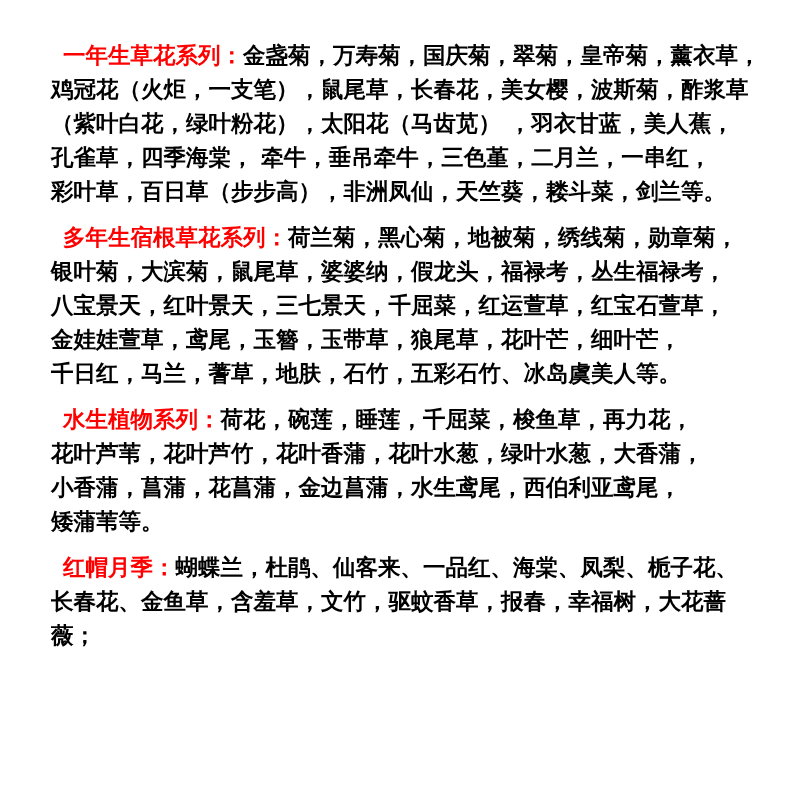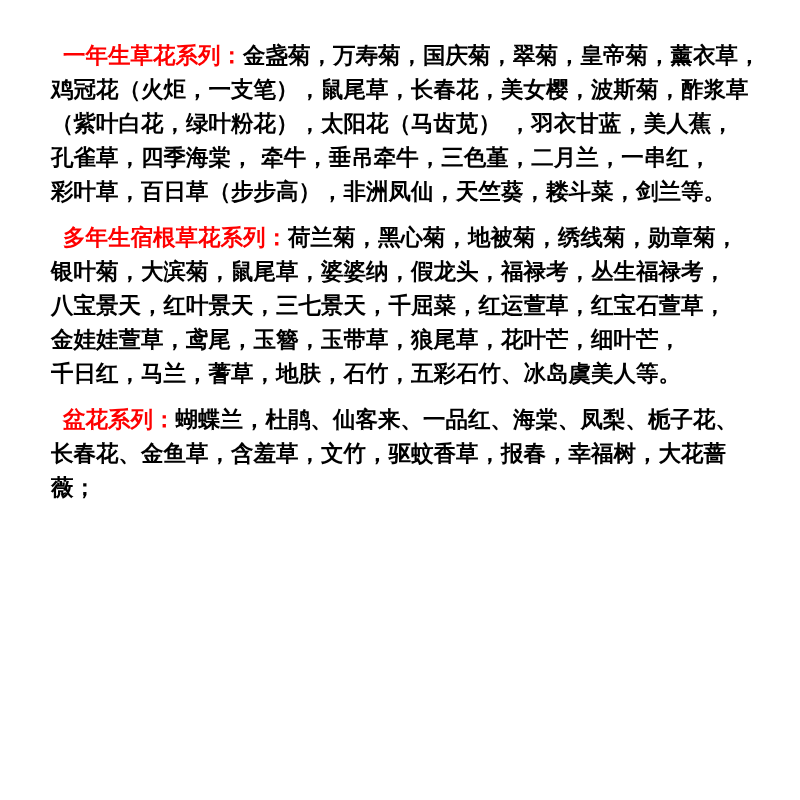--- a/index.html
+++ b/index.html
@@ -50,18 +50,22 @@
 孔雀草，四季海棠， 牵牛，垂吊牵牛，三色堇，二月兰，一串红，
 彩叶草，百日草（步步高），非洲凤仙，天竺葵，耧斗菜，剑兰等。</span></p>
 
   <p class="section"><span class="section-heading">多年生宿根草花系列：</span><span class="section-content">荷兰菊，黑心菊，地被菊，绣线菊，勋章菊，
 银叶菊，大滨菊，鼠尾草，婆婆纳，假龙头，福禄考，丛生福禄考，
 八宝景天，红叶景天，三七景天，千屈菜，红运萱草，红宝石萱草，
 金娃娃萱草，鸢尾，玉簪，玉带草，狼尾草，花叶芒，细叶芒，
 千日红，马兰，蓍草，地肤，石竹，五彩石竹、冰岛虞美人等。</span></p>
 
 
+  <p class="section"><span class="section-heading">水生植物系列：</span><span class="section-content">荷花，碗莲，睡莲，千屈菜，梭鱼草，再力花，
+花叶芦苇，花叶芦竹，花叶香蒲，花叶水葱，绿叶水葱，大香蒲，
+小香蒲，菖蒲，花菖蒲，金边菖蒲，水生鸢尾，西伯利亚鸢尾，
+矮蒲苇等。</span></p>
 
-  <p class="section"><span class="section-heading">盆花系列：</span><span class="section-content">蝴蝶兰，杜鹃、仙客来、一品红、海棠、凤梨、栀子花、
+  <p class="section"><span class="section-heading">红帽月季：</span><span class="section-content">蝴蝶兰，杜鹃、仙客来、一品红、海棠、凤梨、栀子花、
 长春花、金鱼草，含羞草，文竹，驱蚊香草，报春，幸福树，大花蔷薇；</span></p>
 
 
 </div>
 
 </body></html>

